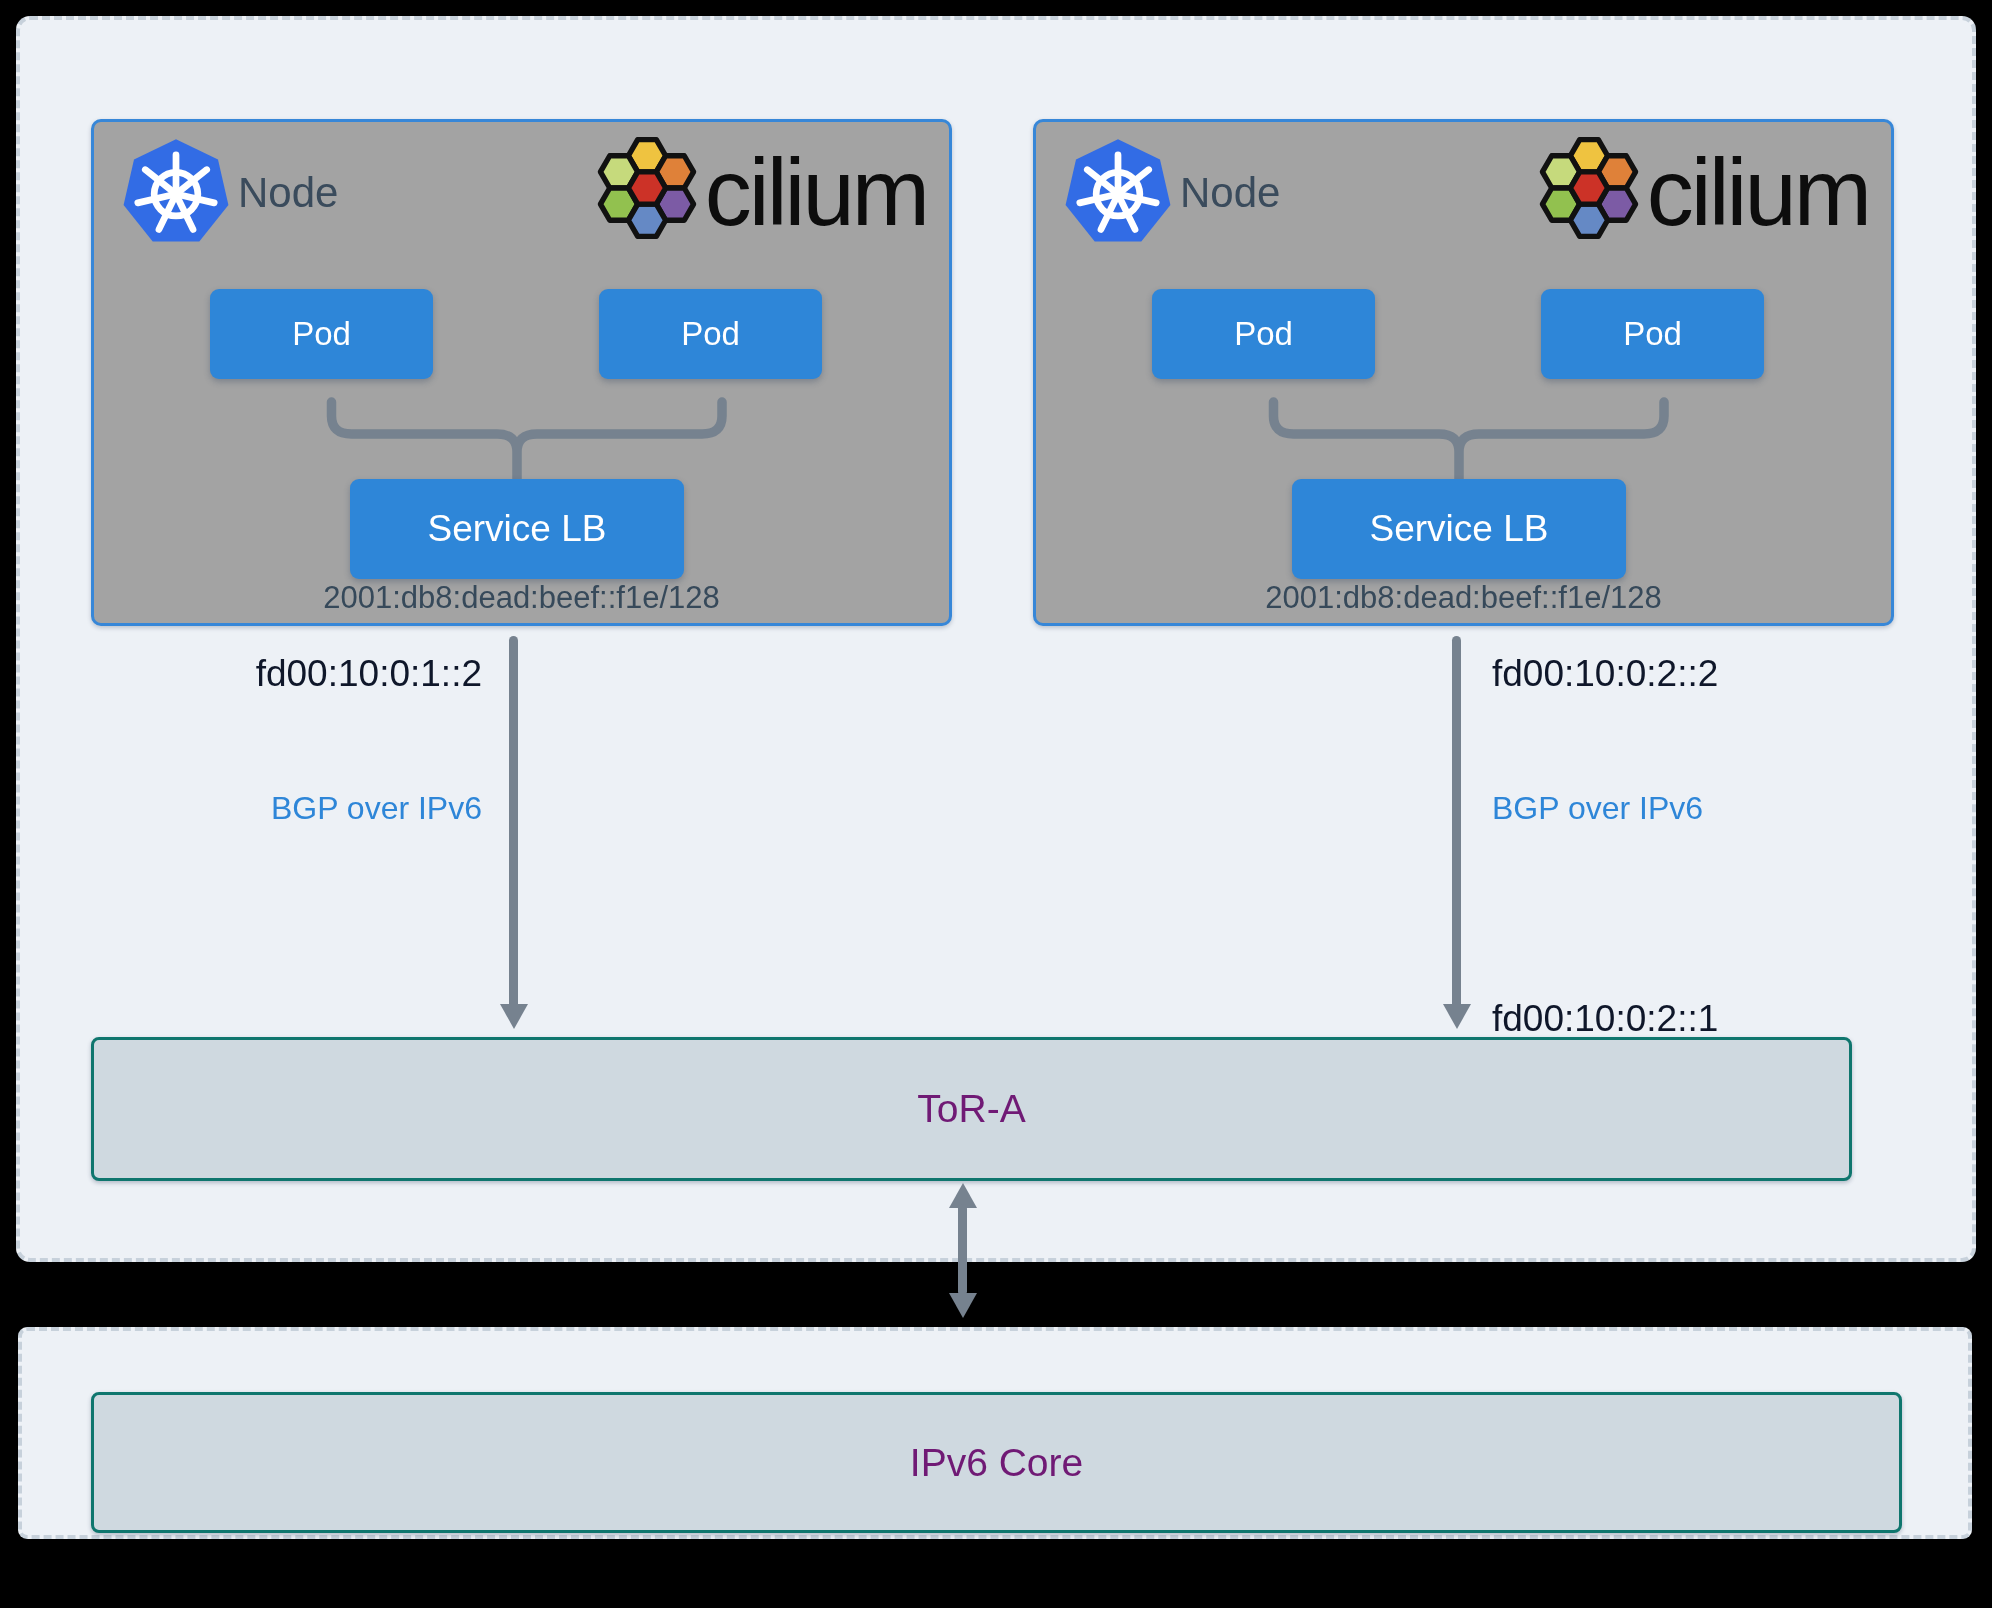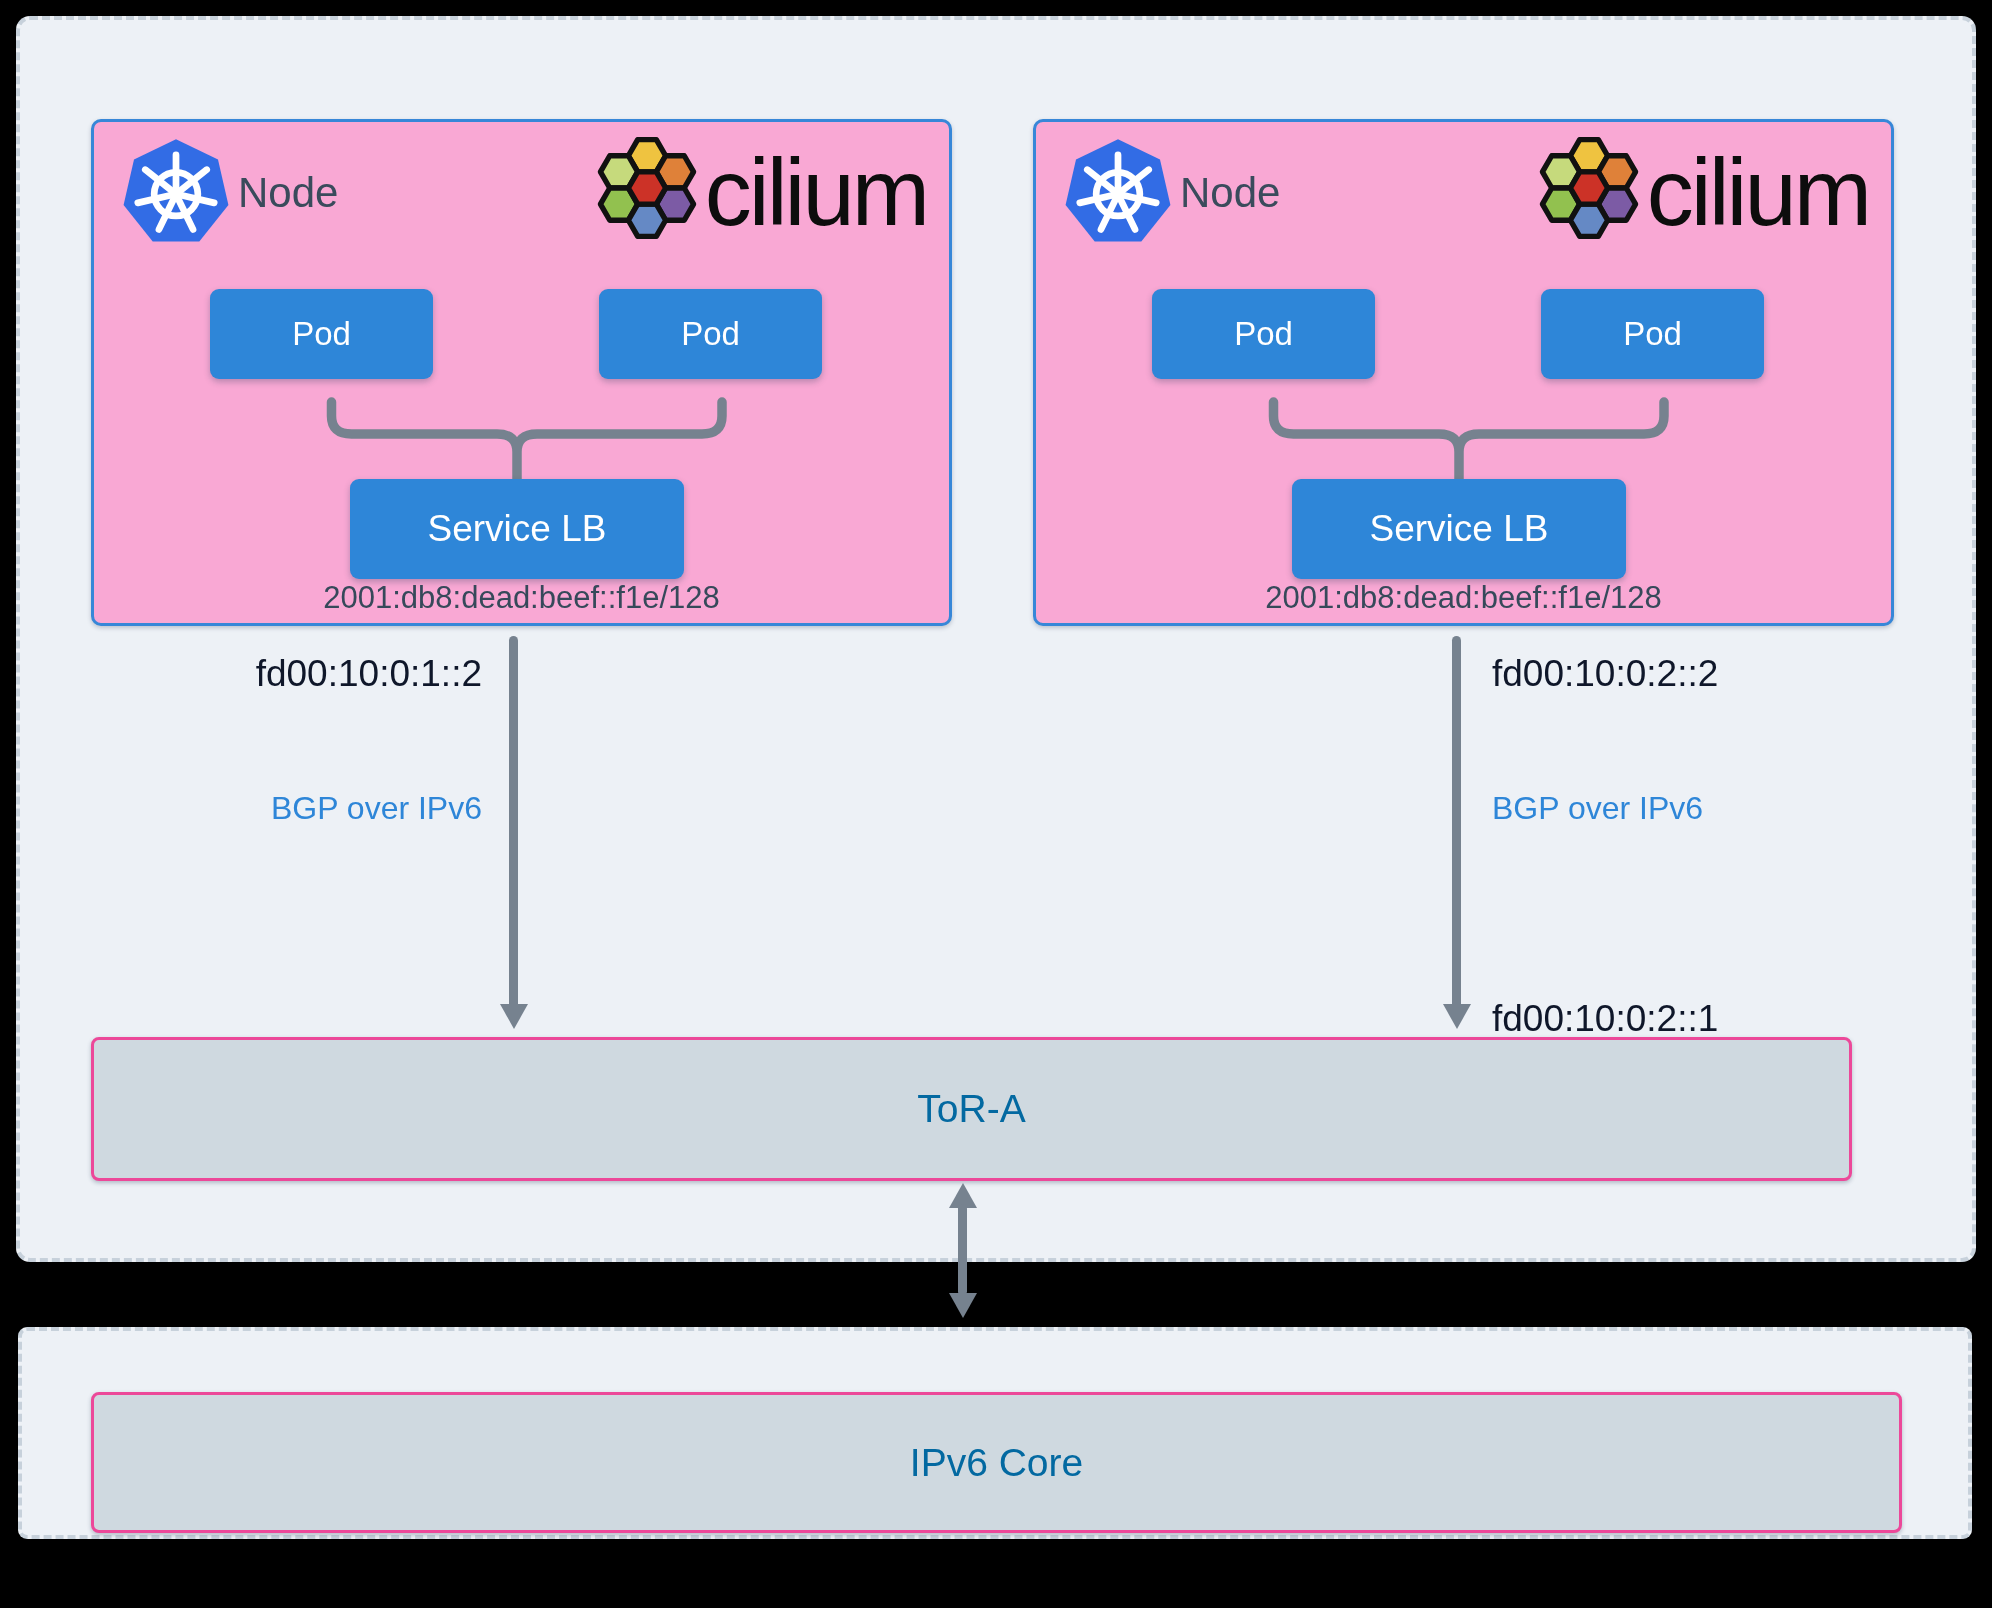--- a/index.html
+++ b/index.html
@@ -23,21 +23,21 @@
 
   .rack-title{
     position:absolute;left:0;top:22px;width:100%;
     text-align:center;
     font-size:34px;color:#36495A;
   }
 
   
   .node{
     position:absolute;top:99px;width:861px;height:507px;
-    background:#f9a8d4;
+    background:#a3a3a3;
     border:3px solid #3787D8;
     border-radius:10px;
     box-sizing:border-box;
     box-shadow:0 2px 4px rgba(40,60,90,.25);
   }
   .node1{left:71px;}
   .node2{left:1013px;}
 
   .k8s-group{position:absolute;left:26px;top:14px;display:flex;align-items:center;}
   .k8s-icon svg{display:block;width:112px;height:114px;}
@@ -90,25 +90,25 @@
   .labels-left{left:62px;width:400px;text-align:right;}
   .labels-right{left:1472px;width:420px;text-align:left;}
   .row-nodeip{top:633px;}
   .row-bgp{top:770px;}
   .row-torip{top:978px;}
 
   
   .graybox{
     position:absolute;
     background:#CFD9E0;
-    border:3px solid #ec4899;
+    border:3px solid #0f766e;
     border-radius:8px;
     box-sizing:border-box;
     display:flex;align-items:center;justify-content:center;
-    font-size:39px;color:#0369a1;
+    font-size:39px;color:#701a75;
     box-shadow:0 2px 4px rgba(40,60,90,.3);
     text-align:right;
   }
   .tor{left:71px;top:1017px;width:1761px;height:144px;}
   .corebox{left:69px;top:61px;width:1811px;height:141px;}
 </style>
 </head>
 <body>
 
 <div class="panel rack">

